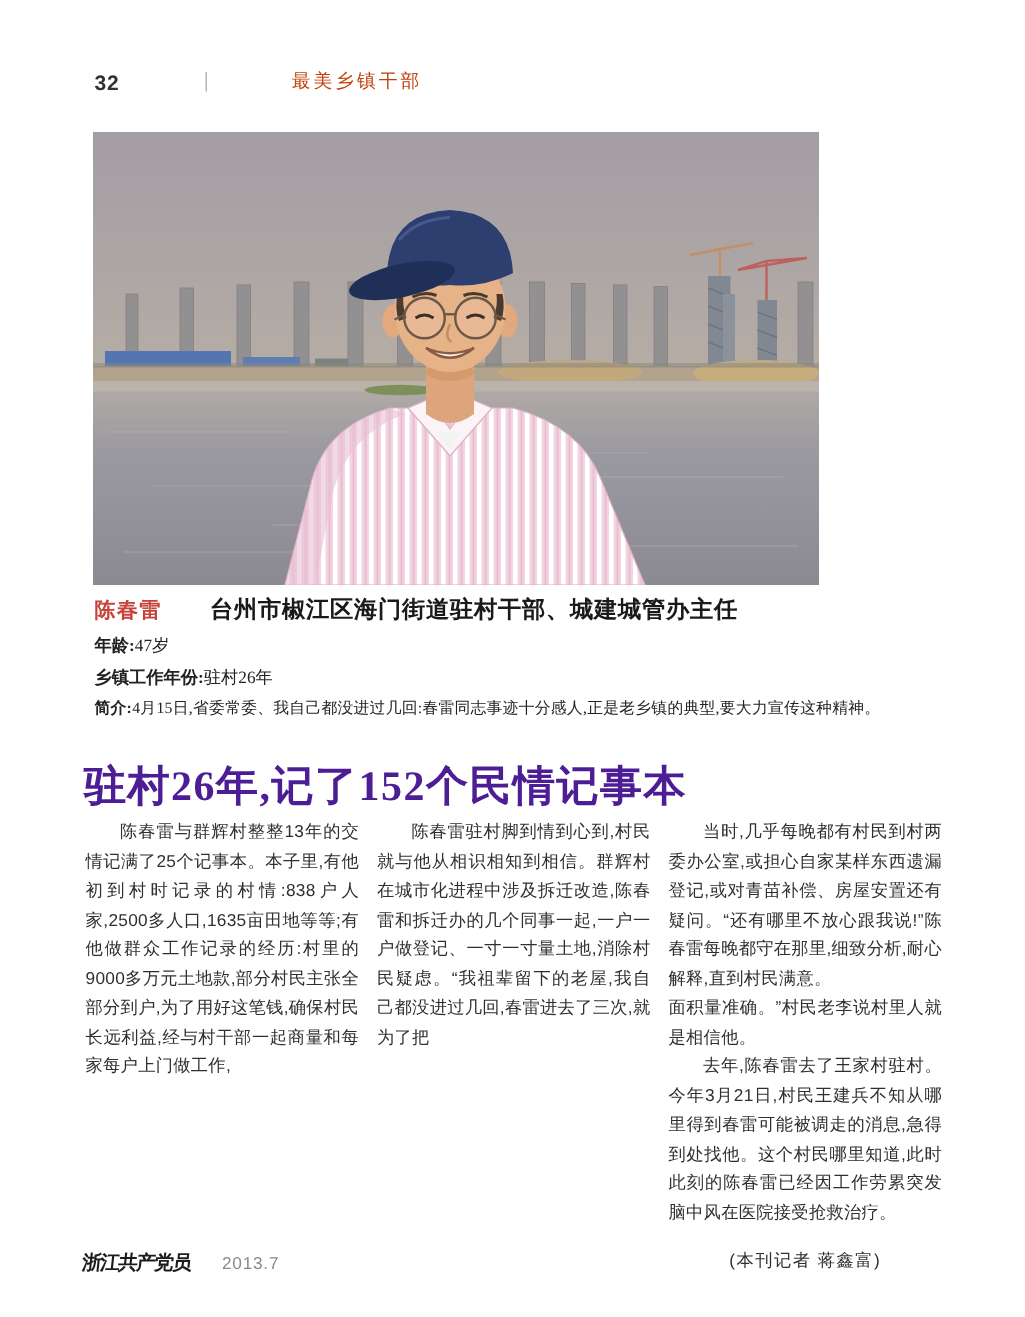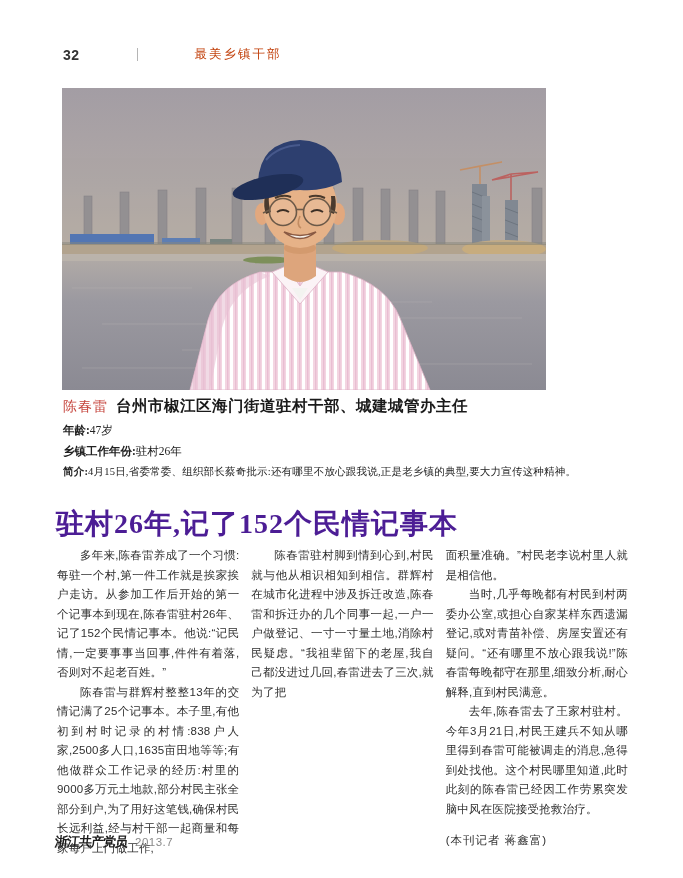--- a/index.html
+++ b/index.html
@@ -12,48 +12,48 @@
   .hdr{position:absolute;left:63px;top:46px;display:flex;align-items:center;gap:48px;}
   .hdr .pno{font-size:14px;font-weight:bold;color:#333;letter-spacing:.5px;}
   .hdr .sep{width:1px;height:13px;background:#b5b5b5;margin:0 9px;}
   .hdr .sec{font-size:12.5px;color:#c2410c;letter-spacing:2px;}
   
   .photo{position:absolute;left:62px;top:88px;width:484px;height:302px;background:#a9a3a7;}
   .photo svg{display:block;}
   
   .cap{position:absolute;left:63px;top:396px;width:566px;}
   .cap .line1{display:flex;align-items:baseline;}
-  .cap .name{font-size:14px;font-weight:normal;color:#c5443c;letter-spacing:1px;}
-  .cap .role{font-size:15.5px;font-weight:bold;color:#1a1a1a;margin-left:8px;letter-spacing:.5px;}
+  .cap .name{font-size:14px;font-weight:bold;color:#c5443c;letter-spacing:1px;}
+  .cap .role{font-size:15.5px;font-weight:bold;color:#1a1a1a;margin-left:32px;letter-spacing:.5px;}
   .meta{font-family:"Liberation Serif","DejaVu Serif",serif;color:#222;}
   .meta-row{margin-top:6px;font-size:11.5px;}
   .meta-row .lbl{font-weight:bold;}
   .meta-row.intro{font-size:10.5px;letter-spacing:.2px;}
   
   .art-title{
     position:absolute;left:56px;top:486px;width:580px;
     font-family:"Liberation Serif","DejaVu Serif",serif;
     font-size:28px;font-weight:bold;color:#4c1d95;letter-spacing:1px;
   }
   
   .cols{position:absolute;left:57px;top:546px;width:571px;display:flex;gap:12px;}
   .col{flex:1;min-width:0;}
   .col p.para{
     margin:0;font-size:11.5px;line-height:19.5px;text-align:justify;
     color:#2f2f2f;letter-spacing:.2px;
   }
   .col p.para.indent{text-indent:2em;}
-  .byline{margin-top:14px;font-size:11.5px;text-align:left;color:#2f2f2f;letter-spacing:1px;}
+  .byline{margin-top:14px;font-size:11.5px;text-align:center;color:#2f2f2f;letter-spacing:1px;}
   
   .ftr{position:absolute;left:55px;top:833px;display:flex;align-items:baseline;}
   .ftr .logo{
     font-family:"DejaVu Serif","Liberation Serif",serif;font-weight:bold;
     font-size:13px;color:#1c1c1c;letter-spacing:-1px;transform:skewX(-6deg);
   }
-  .ftr .issue{font-size:11.5px;color:#8a8a8a;margin-left:8px;letter-spacing:.5px;}
+  .ftr .issue{font-size:11.5px;color:#8a8a8a;margin-left:21px;letter-spacing:.5px;}
 </style>
 </head>
 <body>
 
 <div class="page">
 
   <div class="hdr">
     <span class="pno">32</span>
     <span class="sep"></span>
     <span class="sec">最美乡镇干部</span>
@@ -184,38 +184,37 @@
       <span class="role">台州市椒江区海门街道驻村干部、城建城管办主任</span>
     </div>
     <div class="meta">
       <div class="meta-row">
         <span class="lbl">年龄:</span><span>47岁</span>
       </div>
       <div class="meta-row">
         <span class="lbl">乡镇工作年份:</span><span>驻村26年</span>
       </div>
       <div class="meta-row intro">
-        <span class="lbl">简介:</span><span>4月15日,省委常委、组织部长蔡奇批示:还有哪里不放心跟我说,正是老乡镇的典型,要大力宣传这种精神。</span>
+        <span class="lbl">简介:</span><span>4月15日,省委常委、我自己都没进过几回:春雷同志事迹十分感人,正是老乡镇的典型,要大力宣传这种精神。</span>
       </div>
     </div>
   </div>
 
   <h1 class="art-title">驻村26年,记了152个民情记事本</h1>
 
   <div class="cols">
     <div class="col">
-        <p class="para indent">多年来,陈春雷养成了一个习惯:每驻一个村,第一件工作就是挨家挨户走访。从参加工作后开始的第一个记事本到现在,陈春雷驻村26年、记了152个民情记事本。他说:“记民情,一定要事事当回事,件件有着落,否则对不起老百姓。”</p>
         <p class="para indent">陈春雷与群辉村整整13年的交情记满了25个记事本。本子里,有他初到村时记录的村情:838户人家,2500多人口,1635亩田地等等;有他做群众工作记录的经历:村里的9000多万元土地款,部分村民主张全部分到户,为了用好这笔钱,确保村民长远利益,经与村干部一起商量和每家每户上门做工作,</p>
       </div>
     <div class="col">
         <p class="para indent">陈春雷驻村脚到情到心到,村民就与他从相识相知到相信。群辉村在城市化进程中涉及拆迁改造,陈春雷和拆迁办的几个同事一起,一户一户做登记、一寸一寸量土地,消除村民疑虑。“我祖辈留下的老屋,我自己都没进过几回,春雷进去了三次,就为了把</p>
       </div>
     <div class="col">
-    <p class="para">面积量准确。”村民老李说村里人就是相信他。</p>
-        <p class="para indent">当时,几乎每晚都有村民到村两委办公室,或担心自家某样东西遗漏登记,或对青苗补偿、房屋安置还有疑问。“还有哪里不放心跟我说!”陈春雷每晚都守在那里,细致分析,耐心解释,直到村民满意。</p>
+    <p class="para indent">当时,几乎每晚都有村民到村两委办公室,或担心自家某样东西遗漏登记,或对青苗补偿、房屋安置还有疑问。“还有哪里不放心跟我说!”陈春雷每晚都守在那里,细致分析,耐心解释,直到村民满意。</p>
+        <p class="para">面积量准确。”村民老李说村里人就是相信他。</p>
         <p class="para indent">去年,陈春雷去了王家村驻村。今年3月21日,村民王建兵不知从哪里得到春雷可能被调走的消息,急得到处找他。这个村民哪里知道,此时此刻的陈春雷已经因工作劳累突发脑中风在医院接受抢救治疗。</p>
         <div class="byline">(本刊记者 蒋鑫富)</div>
       </div>
   </div>
 
   <div class="ftr">
     <span class="logo">浙江共产党员</span>
     <span class="issue">2013.7</span>
   </div>
 

